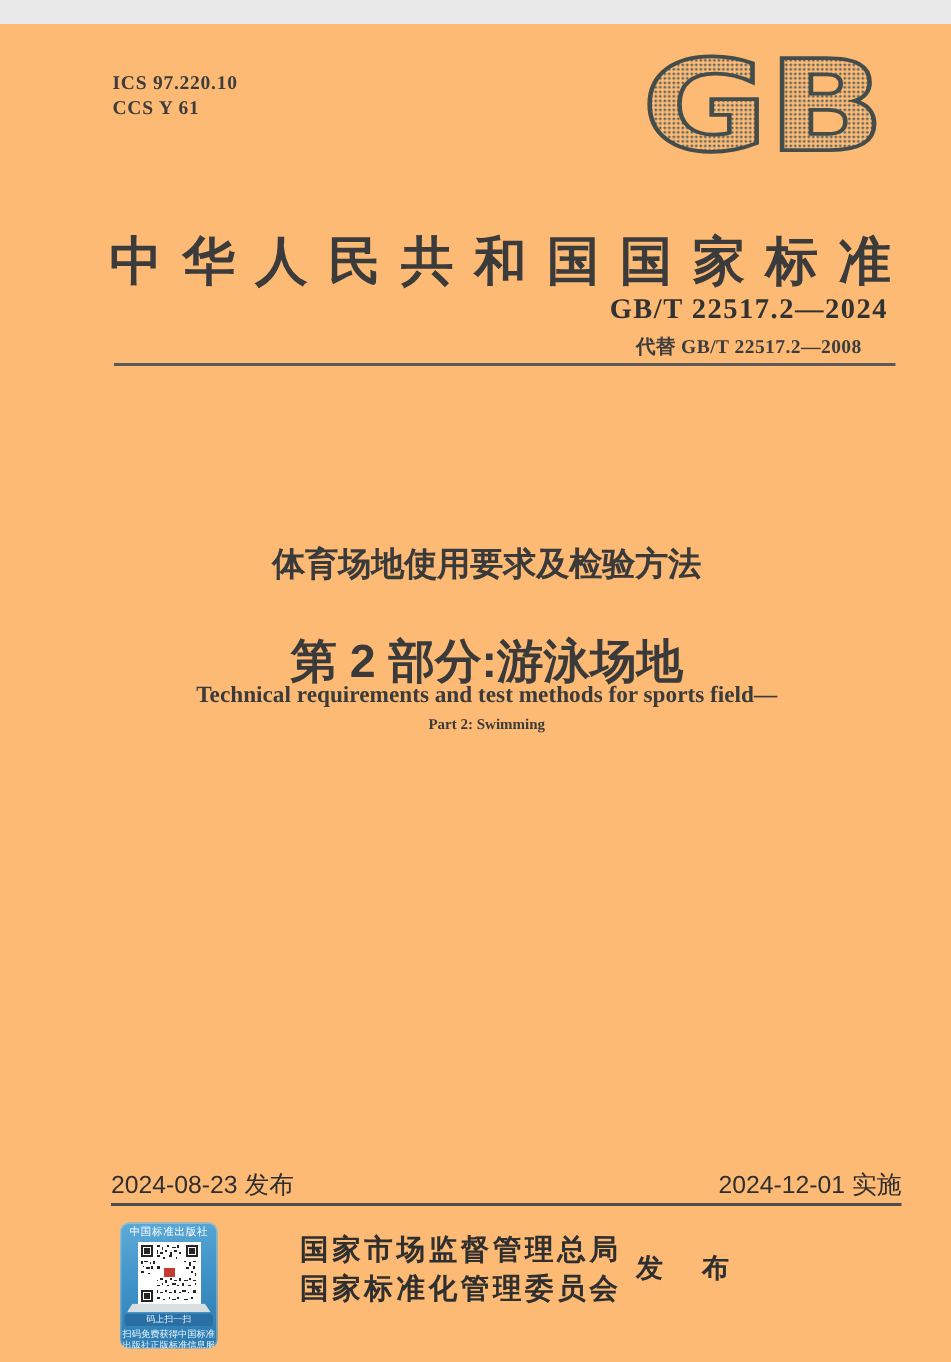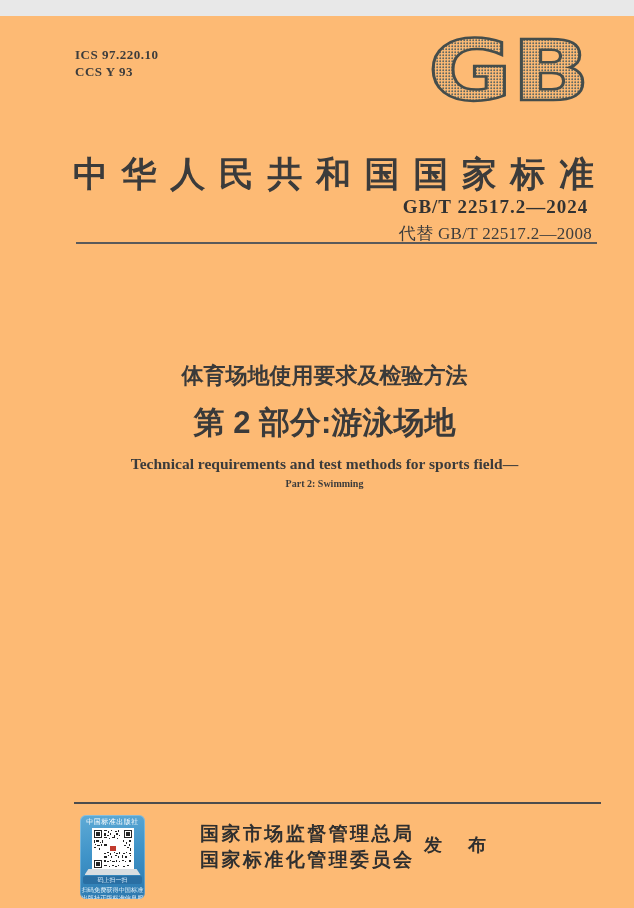--- a/index.html
+++ b/index.html
@@ -14,29 +14,29 @@
   
   .gb-logo{position:absolute;left:424px;top:17px;width:170px;height:77px;}
   .gb-logo svg{width:100%;height:100%;}
   
   .header-title{position:absolute;left:73px;top:112px;width:521px;
     font-size:35px;font-weight:bold;color:#3b3b3b;white-space:nowrap;}
   
   .std-block{position:absolute;right:42px;top:180px;text-align:center;}
   .std-no{font-size:19px;font-weight:bold;letter-spacing:1px;color:#323232;
     font-family:"Liberation Serif", serif;}
-  .replaces{font-size:17px;font-weight:normal;margin-top:4px;color:#3d3d3d;letter-spacing:.3px;}
+  .replaces{font-size:13px;font-weight:bold;margin-top:4px;color:#3d3d3d;letter-spacing:.3px;}
   .rule{position:absolute;height:0;border:0;margin:0;}
   .rule-top{left:76px;top:226px;width:521px;border-top:2px solid #5a5a5a;}
   .rule-bottom{left:74px;top:786px;width:527px;border-top:2px solid #4c4c4c;}
   
   .title-cn{position:absolute;left:55px;right:40px;text-align:center;
     font-family:"Liberation Sans", sans-serif;font-weight:bold;color:#3a3a3a;white-space:nowrap;}
   .cn1{top:345px;font-size:22px;}
-  .cn2{top:386px;font-size:31px;}
+  .cn2{top:404px;font-size:31px;}
   .title-en{position:absolute;left:55px;right:40px;text-align:center;
     font-weight:bold;color:#3b3b3b;white-space:nowrap;}
   .en1{top:439px;font-size:15.5px;}
   .en2{top:462px;font-size:10px;}
   
   .dates{position:absolute;left:74px;top:763px;width:527px;display:flex;
     justify-content:space-between;font-family:"Liberation Sans", sans-serif;
     font-size:16.5px;color:#2e2e2e;}
   
   .issuers{position:absolute;left:200px;top:805px;width:212px;
@@ -60,21 +60,21 @@
   .b-note{font-size:6.5px;color:#e9f5fc;line-height:7.5px;margin-top:2px;
     font-family:"Liberation Sans", sans-serif;transform:scale(.95);}
 </style>
 </head>
 <body>
 
 <div class="page">
 
   <div class="ics-block">
     <div>ICS 97.220.10</div>
-    <div>CCS Y 93</div>
+    <div>CCS Y 61</div>
   </div>
 
   <div class="gb-logo">
     <svg viewBox="0 0 170 77" xmlns="http://www.w3.org/2000/svg">
       <defs>
         <pattern id="dotp" width="3" height="3" patternUnits="userSpaceOnUse">
           <circle cx="1.2" cy="1.2" r="0.95" fill="#5d6663"></circle>
         </pattern>
       </defs>
       <text x="85" y="67" text-anchor="middle" font-family="'DejaVu Sans', sans-serif" font-size="84" font-weight="bold" textLength="162" lengthAdjust="spacingAndGlyphs" fill="url(#dotp)" stroke="#454d4b" stroke-width="2.5">GB</text>
@@ -100,20 +100,24 @@
     <div class="replaces">代替 GB/T 22517.2—2008</div>
   </div>
 
   <hr class="rule rule-top">
 
   <div class="title-cn cn1">体育场地使用要求及检验方法</div>
   <div class="title-cn cn2">第 2 部分:游泳场地</div>
   <div class="title-en en1">Technical requirements and test methods for sports field—</div>
   <div class="title-en en2">Part 2: Swimming</div>
 
+  <div class="dates">
+    <span>2024-08-23 发布</span>
+    <span>2024-12-01 实施</span>
+  </div>
 
   <hr class="rule rule-bottom">
 
   <div class="badge">
     <div class="b-top">中国标准出版社</div>
     <div class="b-qr">
       <svg viewBox="0 0 33 33" shape-rendering="crispEdges" xmlns="http://www.w3.org/2000/svg">
         <g fill="#232323">
           <g>
               <path fill-rule="evenodd" d="M0,0H7V7H0Z M1,1V6H6V1Z"></path>

